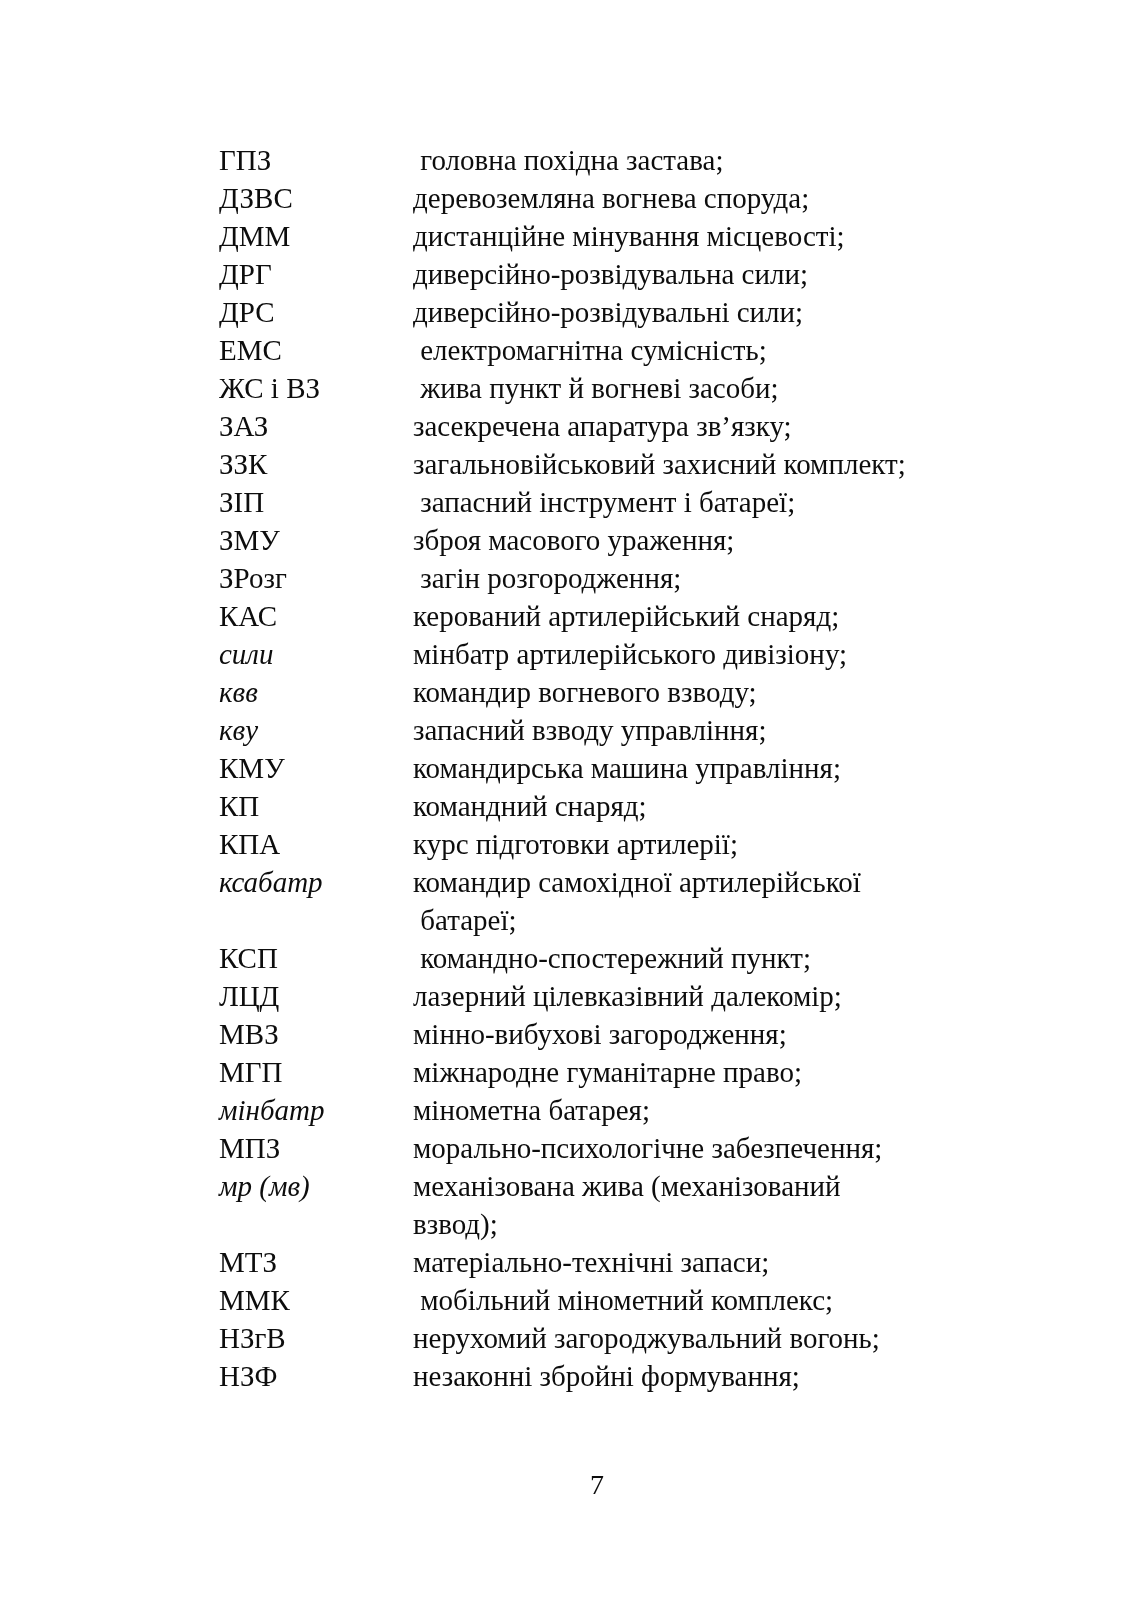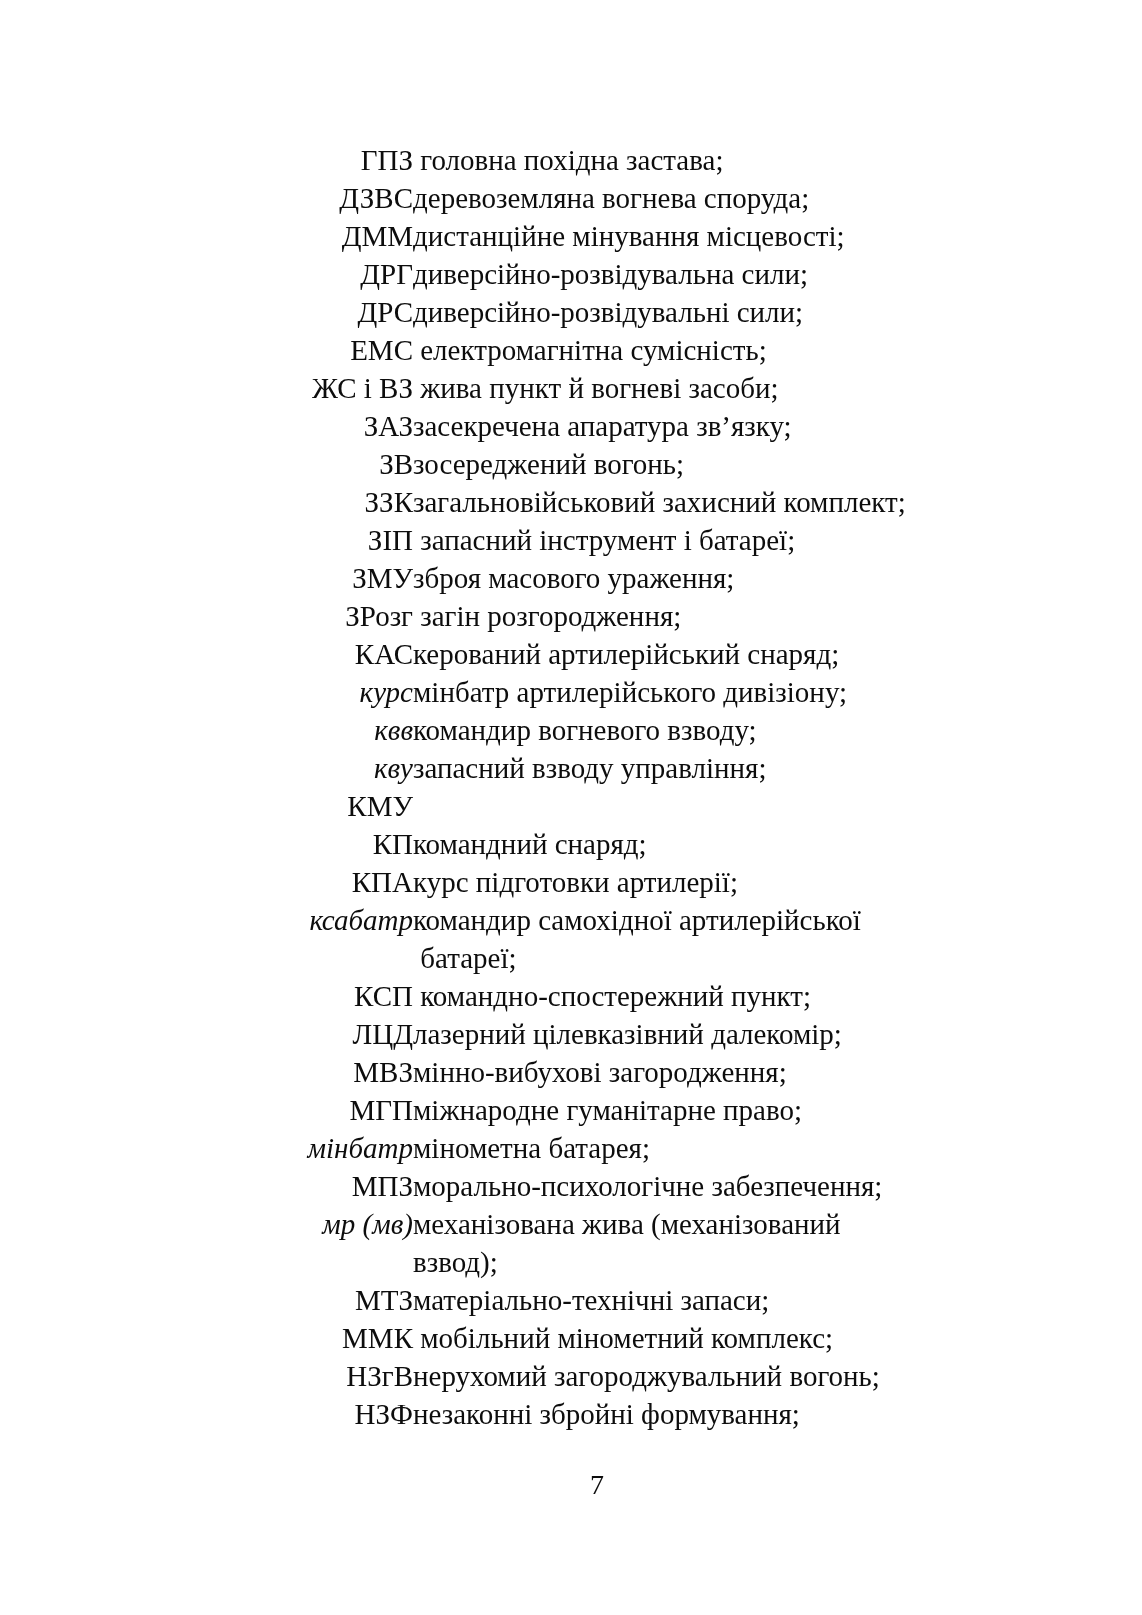--- a/index.html
+++ b/index.html
@@ -23,21 +23,20 @@
   }
   .entry {
     display: flex;
     align-items: flex-start;
     font-size: 29px;
     line-height: 38px;
   }
   .abbr {
     width: 194px;
     flex: none;
-    text-align: right;
   }
   .abbr.italic {
     font-style: italic;
   }
   .def {
     width: 580px;
     white-space: pre-wrap;
   }
   .page-number {
     position: absolute;
@@ -80,57 +79,54 @@
       </div>
       <div class="entry">
         <span class="abbr">ЖС і ВЗ</span>
         <span class="def"> жива пункт й вогневі засоби;</span>
       </div>
       <div class="entry">
         <span class="abbr">ЗАЗ</span>
         <span class="def">засекречена апаратура зв’язку;</span>
       </div>
       <div class="entry">
-        <span class="abbr">ЗВ</span>
-        <span class="def">зосереджений вогонь;</span>
-      </div>
-      <div class="entry">
         <span class="abbr">ЗЗК</span>
         <span class="def">загальновійськовий захисний комплект;</span>
       </div>
       <div class="entry">
         <span class="abbr">ЗІП</span>
         <span class="def"> запасний інструмент і батареї;</span>
       </div>
       <div class="entry">
         <span class="abbr">ЗМУ</span>
         <span class="def">зброя масового ураження;</span>
       </div>
       <div class="entry">
         <span class="abbr">ЗРозг</span>
         <span class="def"> загін розгородження;</span>
       </div>
       <div class="entry">
         <span class="abbr">КАС</span>
         <span class="def">керований артилерійський снаряд;</span>
       </div>
       <div class="entry">
-        <span class="abbr italic">курс</span>
+        <span class="abbr italic">сили</span>
         <span class="def">мінбатр артилерійського дивізіону;</span>
       </div>
       <div class="entry">
         <span class="abbr italic">квв</span>
         <span class="def">командир вогневого взводу;</span>
       </div>
       <div class="entry">
         <span class="abbr italic">кву</span>
         <span class="def">запасний взводу управління;</span>
       </div>
       <div class="entry">
         <span class="abbr">КМУ</span>
+        <span class="def">командирська машина управління;</span>
       </div>
       <div class="entry">
         <span class="abbr">КП</span>
         <span class="def">командний снаряд;</span>
       </div>
       <div class="entry">
         <span class="abbr">КПА</span>
         <span class="def">курс підготовки артилерії;</span>
       </div>
       <div class="entry">

